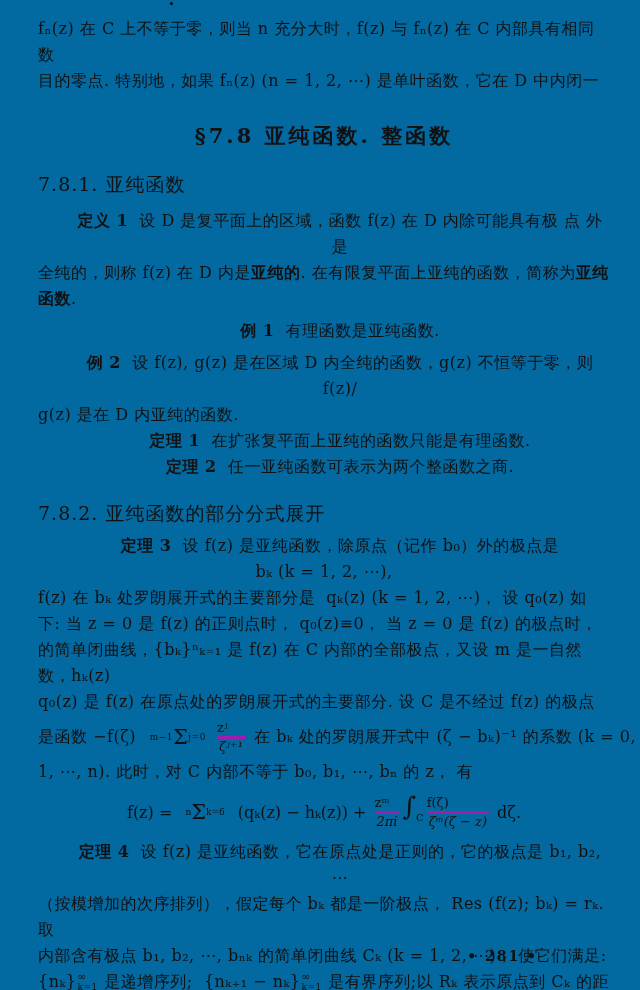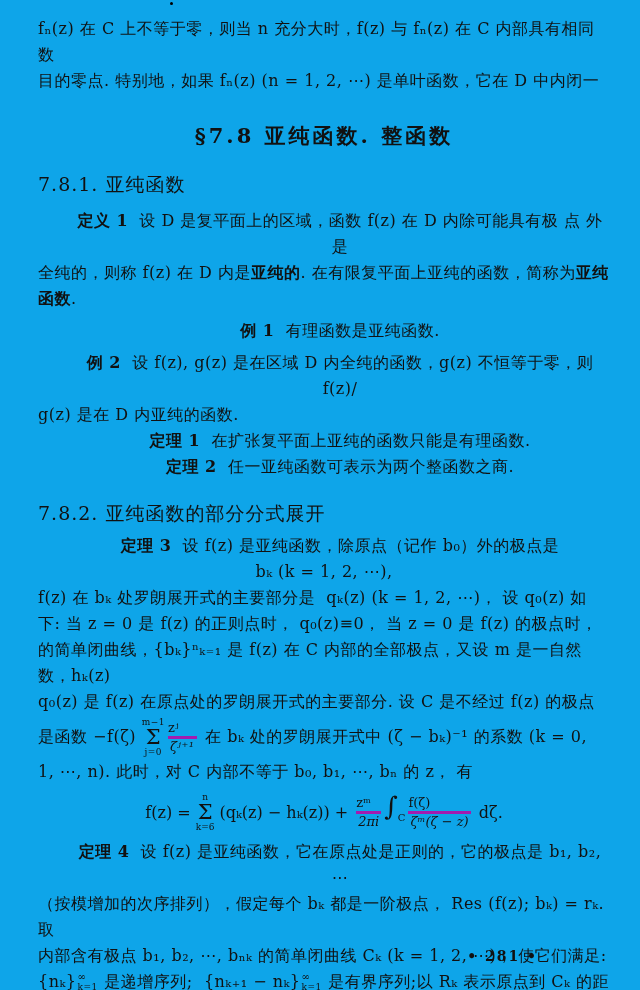--- a/index.html
+++ b/index.html
@@ -1,19 +1,19 @@
 <!DOCTYPE html>
 <html><head>
 <meta charset="utf-8">
 <style>
   html,body{margin:0;padding:0;background:#e8e8e8;}
   .page{
     position:relative;
     width:640px;height:990px;
-    background:#0ea5e9;
+    background:#0369a1;
     color:#111;
     font-family:"DejaVu Serif","DejaVu Sans",serif;
     overflow:hidden;
     box-sizing:border-box;
     padding:16px 30px 0 38px;
   }
   .speck{position:absolute;left:170px;top:2px;width:3px;height:3px;background:#000;border-radius:50%;}
   .ln{
     font-size:16px;line-height:26px;
     white-space:pre-wrap;
@@ -27,21 +27,21 @@
   .sec-title{
     text-align:center;font-weight:bold;font-size:21px;line-height:30px;
     letter-spacing:3px;margin-top:27px;
   }
   .sub-title{
     font-size:19px;line-height:28px;margin-top:19px;letter-spacing:1px;
   }
   .mt-s{margin-top:6px;}
   .mt-m{margin-top:10px;}
   
-  .sumstack{display:inline-flex;flex-direction:column;align-items:center;vertical-align:middle;line-height:1;margin:0 0;}
+  .sumstack{display:inline-flex;flex-direction:row;align-items:center;vertical-align:middle;line-height:1;margin:0 8px;}
   .sumstack .st{font-size:9px;line-height:10px;}
   .sumstack .ss{font-size:21px;line-height:20px;}
   .sumstack .sb{font-size:9px;line-height:10px;}
   .frac{display:inline-flex;flex-direction:column;vertical-align:middle;line-height:1.2;font-size:13px;margin:8px 3px;}
   .frac .den{border-top:3px solid #a21caf;padding:0 2px;font-style:italic;}
   .supsub{display:inline-flex;flex-direction:column;align-items:flex-start;vertical-align:middle;line-height:1;margin:0 1px;}
   .supsub .pt{font-size:10px;line-height:10px;}
   .supsub .pb{font-size:9px;line-height:10px;}
   .bigint{font-size:26px;line-height:26px;display:inline-block;}
   .isub{font-size:10px;vertical-align:-6px;}

